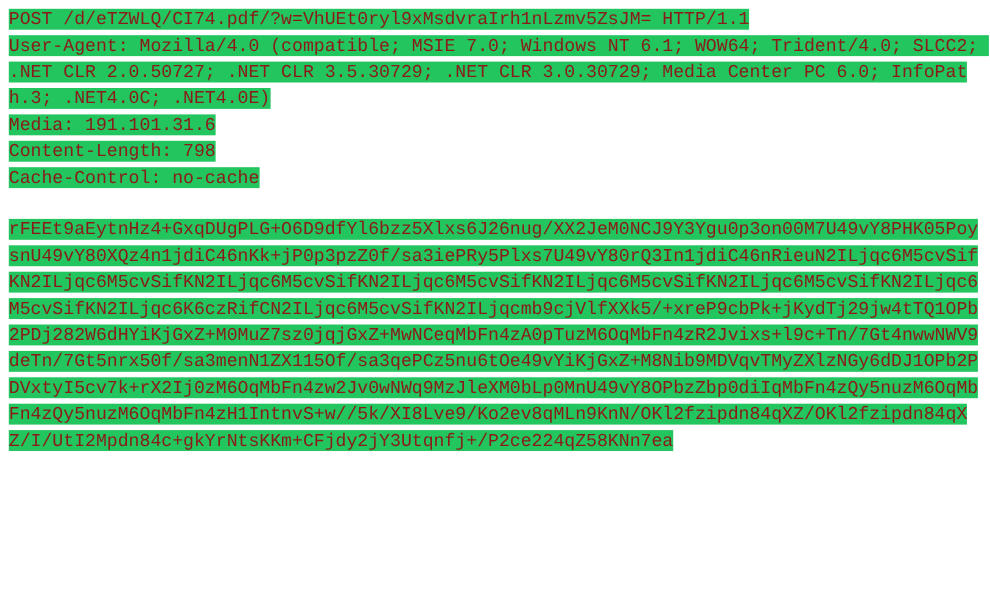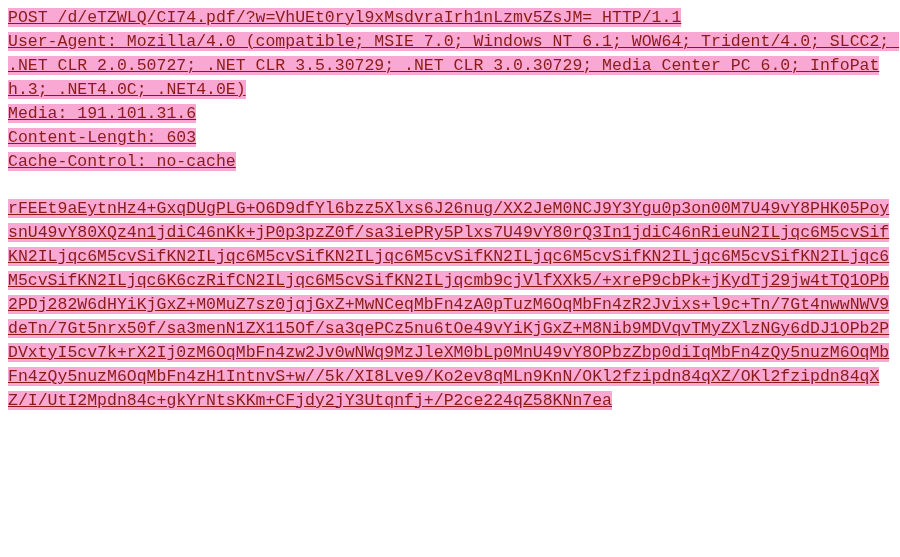--- a/index.html
+++ b/index.html
@@ -14,26 +14,25 @@
       line-height: 1.45;
       padding: 6px 8px;
       color: #8b1a1a;
       width: 900px;
     }
     .http-request {
       white-space: pre-wrap;
       word-break: break-all;
     }
     .hl {
-      background-color: #f9a8d4;
-      text-decoration: underline;
+      background-color: #22c55e;
     }
   </style>
 </head>
 <body>
 
 <div class="http-request"><span class="hl">POST /d/eTZWLQ/CI74.pdf/?w=VhUEt0ryl9xMsdvraIrh1nLzmv5ZsJM= HTTP/1.1</span>
 <span class="hl">User-Agent: Mozilla/4.0 (compatible; MSIE 7.0; Windows NT 6.1; WOW64; Trident/4.0; SLCC2; .NET CLR 2.0.50727; .NET CLR 3.5.30729; .NET CLR 3.0.30729; Media Center PC 6.0; InfoPath.3; .NET4.0C; .NET4.0E)</span>
 <span class="hl">Media: 191.101.31.6</span>
-<span class="hl">Content-Length: 603</span>
+<span class="hl">Content-Length: 798</span>
 <span class="hl">Cache-Control: no-cache</span>
 
 <span class="hl">rFEEt9aEytnHz4+GxqDUgPLG+O6D9dfYl6bzz5Xlxs6J26nug/XX2JeM0NCJ9Y3Ygu0p3on00M7U49vY8PHK05PoysnU49vY80XQz4n1jdiC46nKk+jP0p3pzZ0f/sa3iePRy5Plxs7U49vY80rQ3In1jdiC46nRieuN2ILjqc6M5cvSifKN2ILjqc6M5cvSifKN2ILjqc6M5cvSifKN2ILjqc6M5cvSifKN2ILjqc6M5cvSifKN2ILjqc6M5cvSifKN2ILjqc6M5cvSifKN2ILjqc6K6czRifCN2ILjqc6M5cvSifKN2ILjqcmb9cjVlfXXk5/+xreP9cbPk+jKydTj29jw4tTQ1OPb2PDj282W6dHYiKjGxZ+M0MuZ7sz0jqjGxZ+MwNCeqMbFn4zA0pTuzM6OqMbFn4zR2Jvixs+l9c+Tn/7Gt4nwwNWV9deTn/7Gt5nrx50f/sa3menN1ZX115Of/sa3qePCz5nu6tOe49vYiKjGxZ+M8Nib9MDVqvTMyZXlzNGy6dDJ1OPb2PDVxtyI5cv7k+rX2Ij0zM6OqMbFn4zw2Jv0wNWq9MzJleXM0bLp0MnU49vY8OPbzZbp0diIqMbFn4zQy5nuzM6OqMbFn4zQy5nuzM6OqMbFn4zH1IntnvS+w//5k/XI8Lve9/Ko2ev8qMLn9KnN/OKl2fzipdn84qXZ/OKl2fzipdn84qXZ/I/UtI2Mpdn84c+gkYrNtsKKm+CFjdy2jY3Utqnfj+/P2ce224qZ58KNn7ea</span></div>
 
 </body></html>

